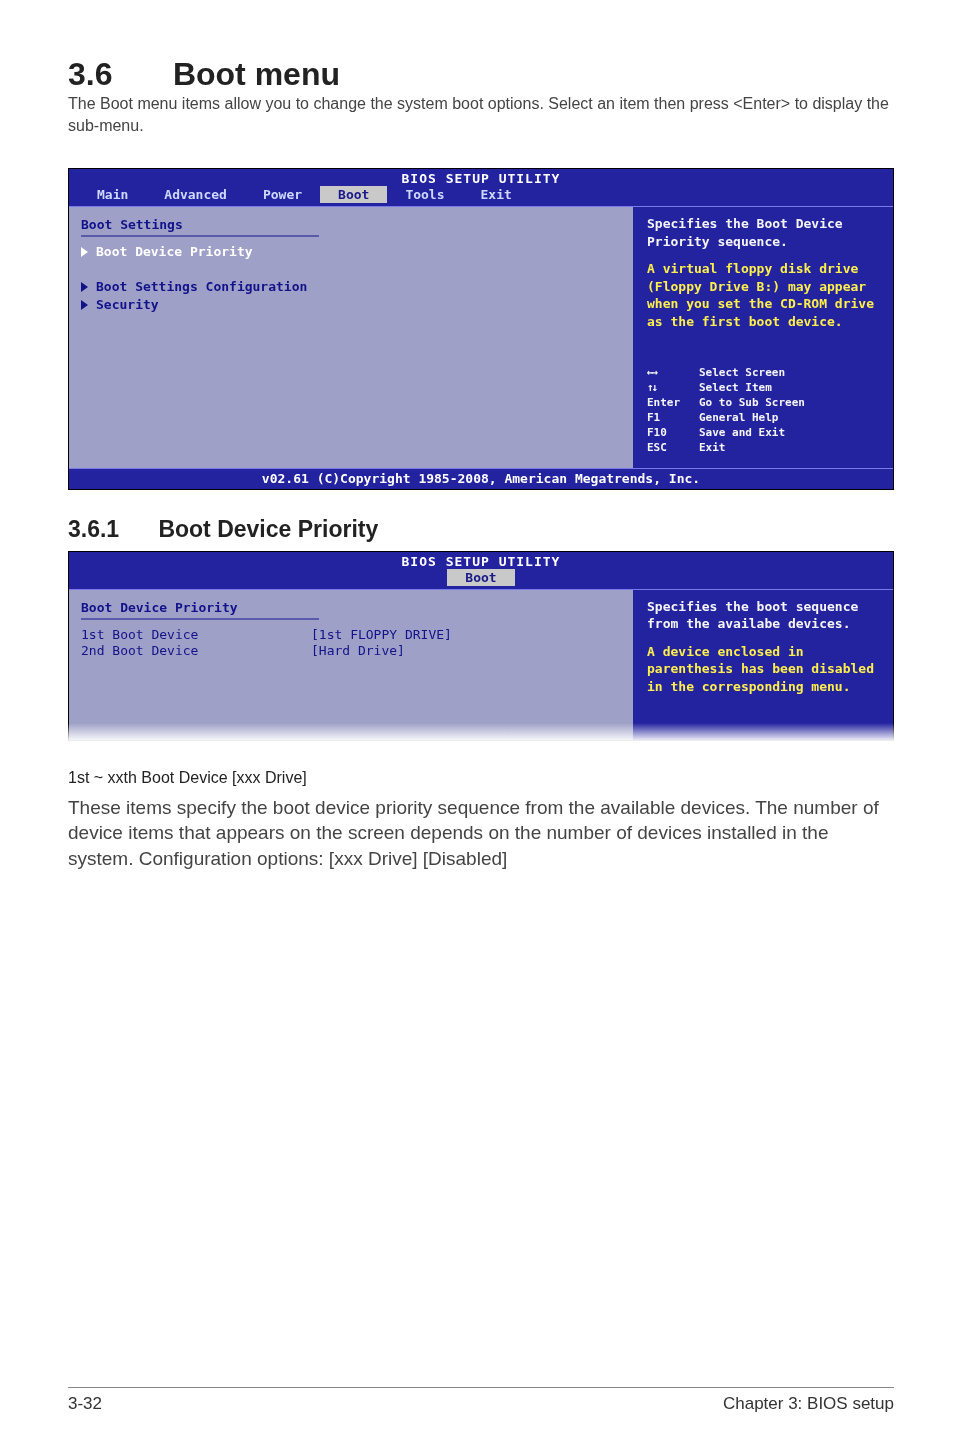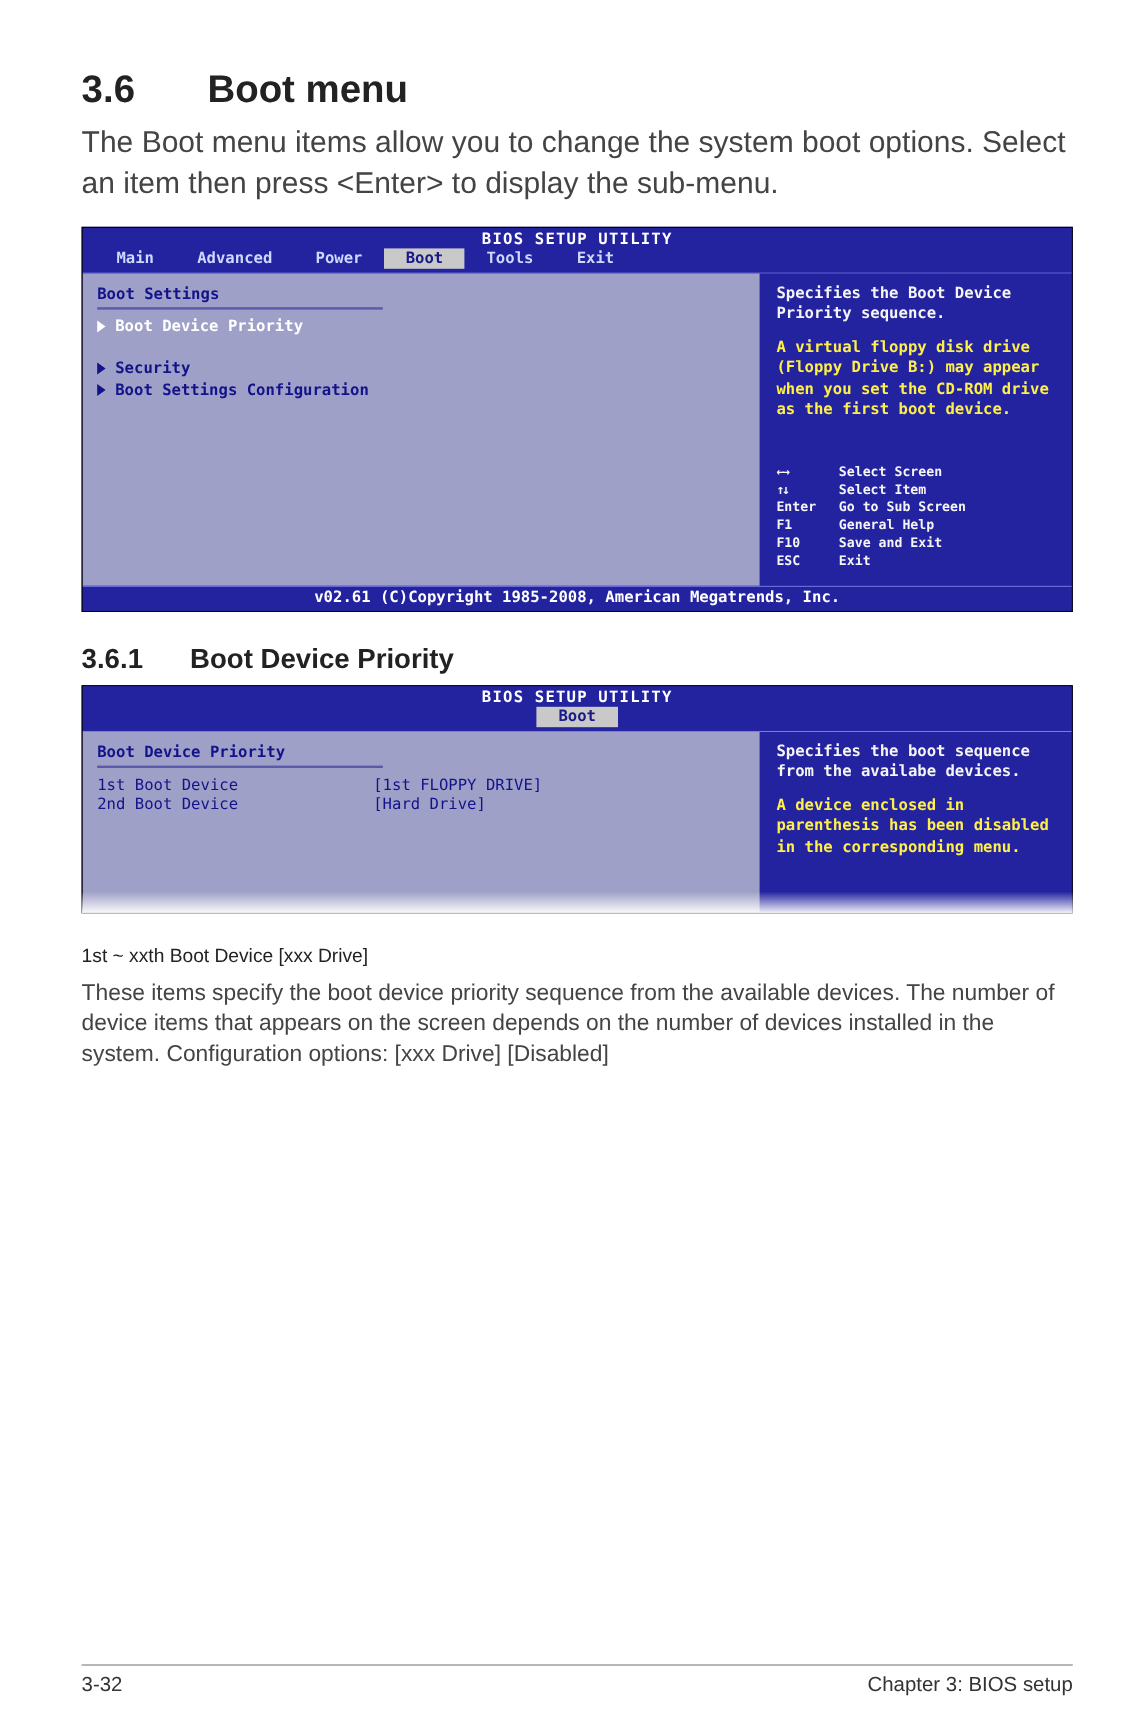--- a/index.html
+++ b/index.html
@@ -9,29 +9,28 @@
     font-family: Arial, Helvetica, sans-serif;
     color: #333;
     padding: 56px 60px 0 68px;
     position: relative;
   }
 
   .section-heading {
     font-size: 32px;
     font-weight: bold;
     color: #222;
-    margin-bottom: 10px;
   }
   .section-heading .num { display: inline-block; width: 96px; }
 
   .intro-para {
-    font-size: 25px;
+    font-size: 16px;
     color: #444;
     line-height: 1.35;
-    margin-bottom: 18px;
+    margin-bottom: 32px;
   }
 
   .bios-outer {
     background: #2323a0;
     color: #e9e9e9;
     font-family: "Lucida Console", Monaco, monospace;
     font-size: 13px;
     border: 1px solid #000;
     margin-bottom: 26px;
   }
@@ -207,25 +206,25 @@
     <div class="bios-left">
       <div class="panel-title">Boot Settings</div>
       <hr class="hr">
       <div class="bios-item selected">
         <span class="tri white"></span>
         <span>Boot Device Priority</span>
       </div>
       <div style="height:14px"></div>
       <div class="bios-item">
         <span class="tri"></span>
-        <span>Security</span>
+        <span>Boot Settings Configuration</span>
       </div>
       <div class="bios-item">
         <span class="tri"></span>
-        <span>Boot Settings Configuration</span>
+        <span>Security</span>
       </div>
     </div>
 
     <div class="bios-right">
       <div>Specifies the Boot Device Priority sequence.</div>
       <div class="help2">A virtual floppy disk drive (Floppy Drive B:) may appear when you set the CD-ROM drive as the first boot device.</div>
       <div class="keys">
         <div class="row">
             <span class="k arrow-lr"></span>
             <span>Select Screen</span>

